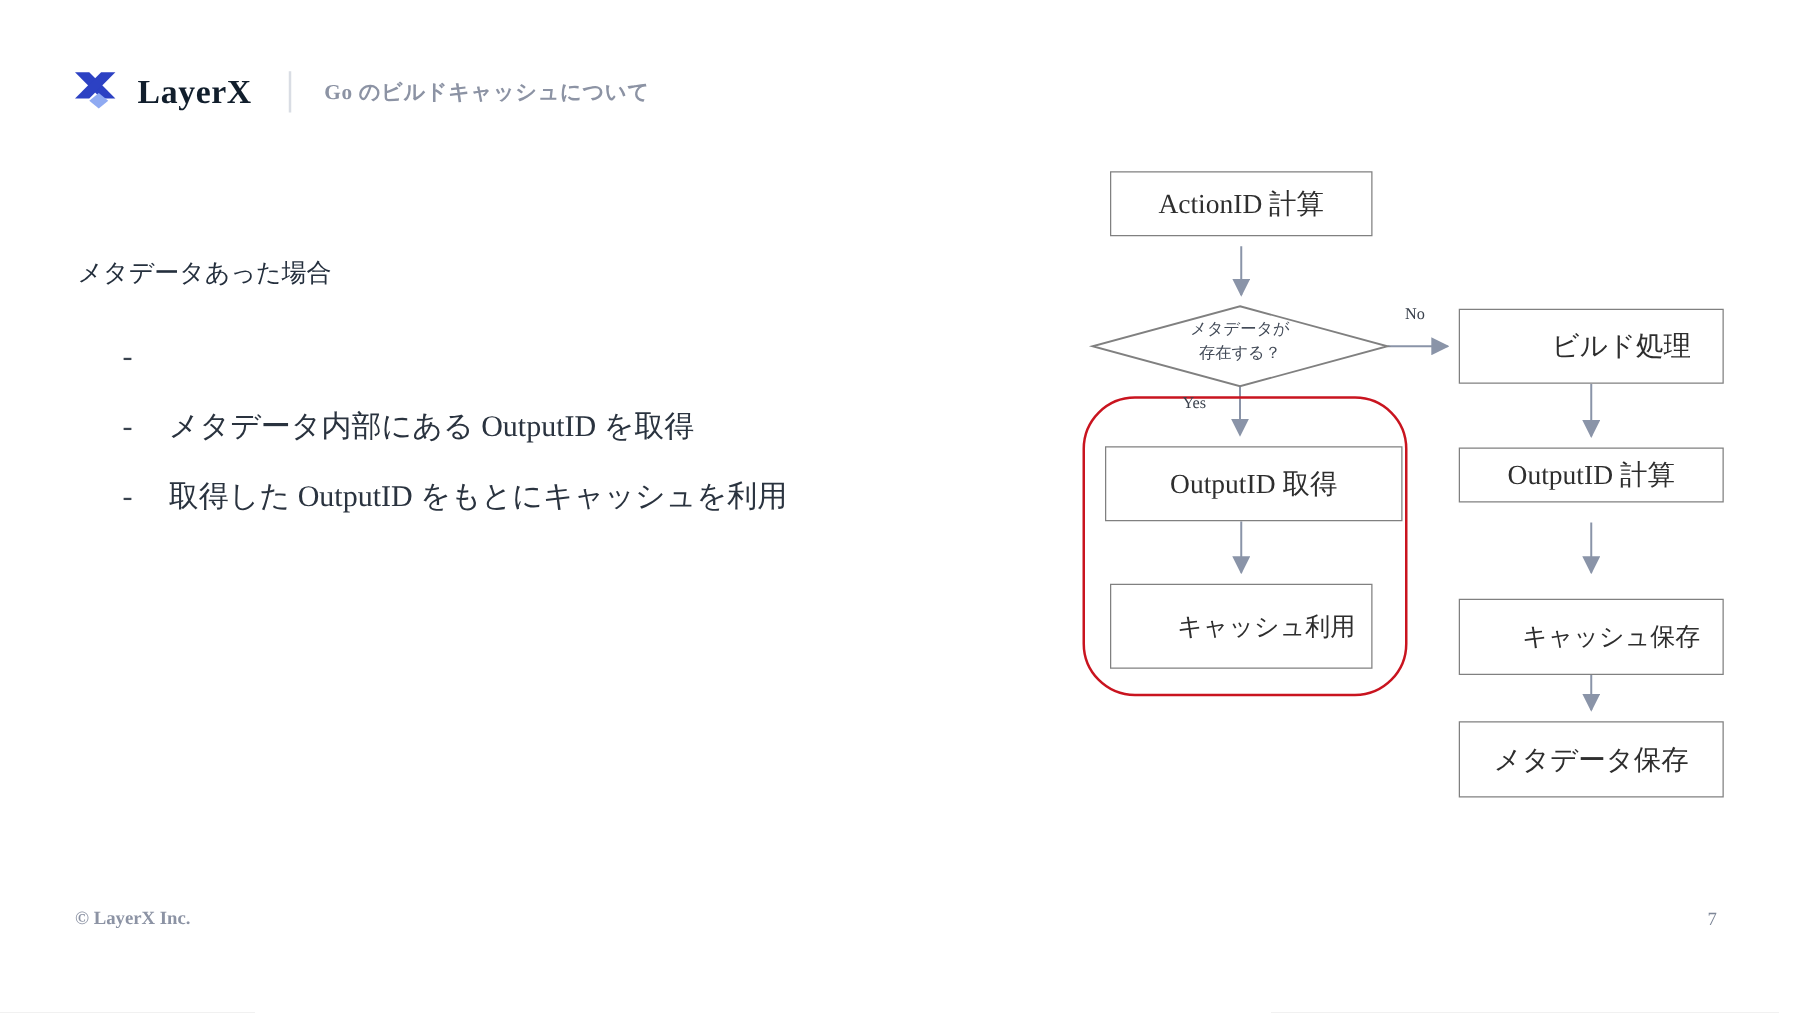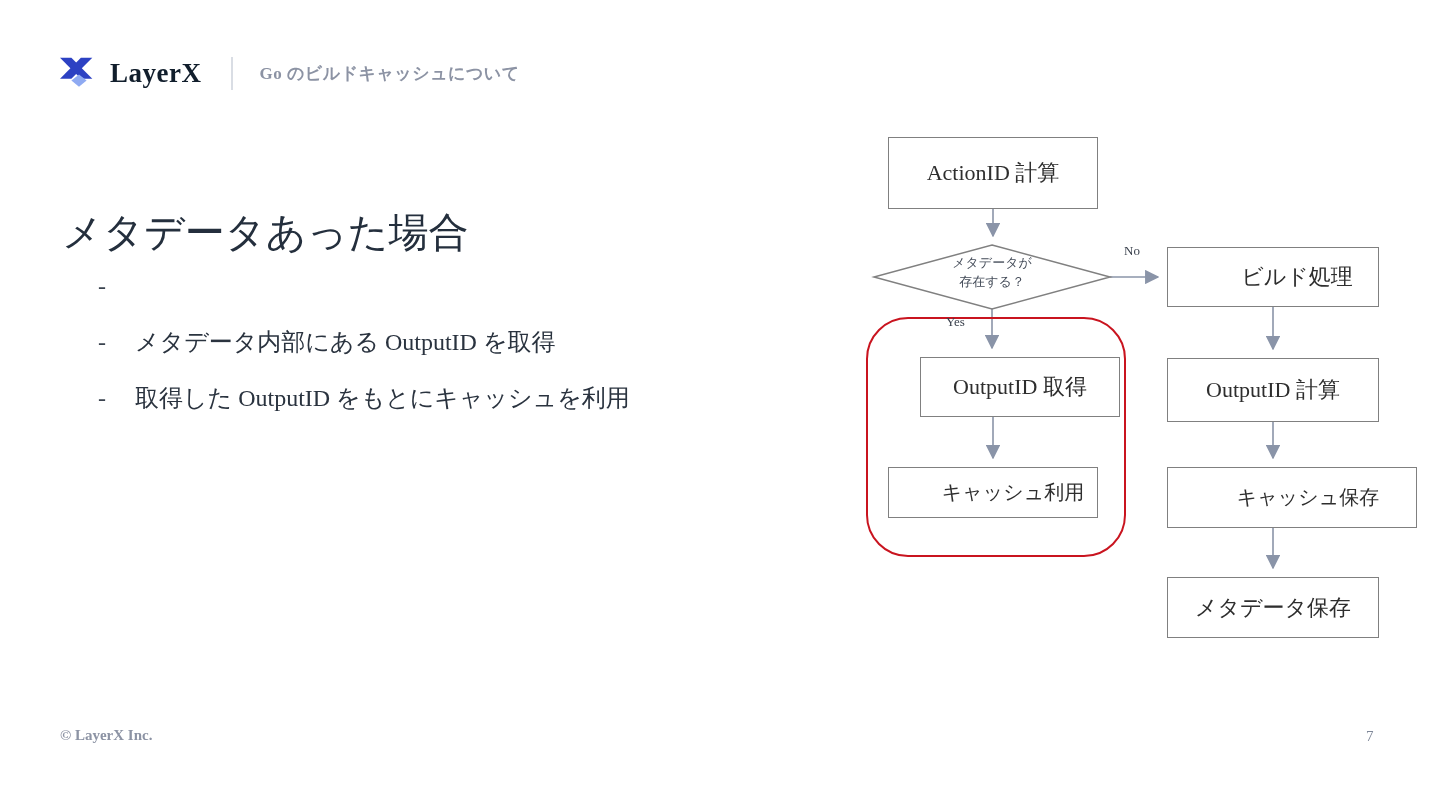--- a/index.html
+++ b/index.html
@@ -10,21 +10,21 @@
 
   
   .header { position:absolute; left:58px; top:52px; height:42px; display:flex; align-items:center; }
   .logo-mark { width:42px; height:38px; display:block; }
   .logo-text { font-size:27px; font-weight:700; color:#111e2c; letter-spacing:.5px; margin-left:10px; }
   .header-divider { width:2px; height:33px; background:#d9dde4; margin:0 26px 0 30px; }
   .deck-title { font-size:17px; font-weight:700; color:#8c93a4; letter-spacing:.5px; }
 
   
   .page-title { position:absolute; left:62px; top:128px; margin:0; font-size:42px; font-weight:700; color:#1e2d3e; letter-spacing:1px; }
-  .page-subtitle { position:absolute; left:62px; top:205px; margin:0; font-size:40px; font-weight:400; color:#242f3d; }
+  .page-subtitle { position:absolute; left:62px; top:205px; margin:0; font-size:20px; font-weight:400; color:#242f3d; }
   .bullets { position:absolute; left:98px; top:272px; margin:0; padding:0; list-style:none; }
   .bullets li { display:flex; font-size:24px; color:#2a333f; margin-bottom:27px; line-height:1.2; }
   .bullets .dash { width:37px; flex:0 0 37px; color:#3a434f; }
 
   
   .chart-svg { position:absolute; left:0; top:0; width:1440px; height:810px; pointer-events:none; }
   .fnode {
     position:absolute; box-sizing:border-box; background:#ffffff;
     border:1.5px solid #808080; display:flex; align-items:center; justify-content:center;
     font-size:22px; color:#2e2e2e; text-align:center;
@@ -91,38 +91,38 @@
       <line x1="993" y1="417" x2="993" y2="458" marker-end="url(#arrow)"></line>
       <line x1="1273" y1="307" x2="1273" y2="349" marker-end="url(#arrow)"></line>
       <line x1="1273" y1="418" x2="1273" y2="458" marker-end="url(#arrow)"></line>
       <line x1="1273" y1="528" x2="1273" y2="568" marker-end="url(#arrow)"></line>
     </g>
     <polygon points="992,245 1110,277 992,309 874,277" fill="#ffffff" stroke="#808080" stroke-width="1.5"></polygon>
   </svg>
 
   <div class="highlight-box"></div>
 
-  <div class="fnode" style="left:888px; top:137px; width:210px; height:72px;">ActionID 計算</div>
+  <div class="fnode" style="left:888px; top:137px; width:210px; height:52px;">ActionID 計算</div>
 
   <div class="diamond-label">
     <span>メタデータが</span><br>
     <span>存在する？</span>
   </div>
 
   <span class="branch-label branch-label--yes">Yes</span>
   <span class="branch-label branch-label--no">No</span>
 
-  <div class="fnode" style="left:920px; top:357px; width:200px; height:60px;">OutputID 取得</div>
+  <div class="fnode" style="left:884px; top:357px; width:238px; height:60px;">OutputID 取得</div>
 
-  <div class="fnode fnode--sm" style="left:888px; top:467px; width:210px; height:51px;padding-left:40px;">キャッシュ利用</div>
+  <div class="fnode fnode--sm" style="left:888px; top:467px; width:210px; height:68px;padding-left:40px;">キャッシュ利用</div>
 
   <div class="fnode" style="left:1167px; top:247px; width:212px; height:60px;padding-left:48px;">ビルド処理</div>
 
-  <div class="fnode" style="left:1167px; top:358px; width:212px; height:64px;">OutputID 計算</div>
+  <div class="fnode" style="left:1167px; top:358px; width:212px; height:44px;">OutputID 計算</div>
 
-  <div class="fnode fnode--sm" style="left:1167px; top:467px; width:250px; height:61px;padding-left:32px;">キャッシュ保存</div>
+  <div class="fnode fnode--sm" style="left:1167px; top:479px; width:212px; height:61px;padding-left:32px;">キャッシュ保存</div>
 
   <div class="fnode" style="left:1167px; top:577px; width:212px; height:61px;">メタデータ保存</div>
 
   <div class="copyright">© LayerX Inc.</div>
   <div class="page-number">7</div>
 
 </div>
 
 </body></html>

